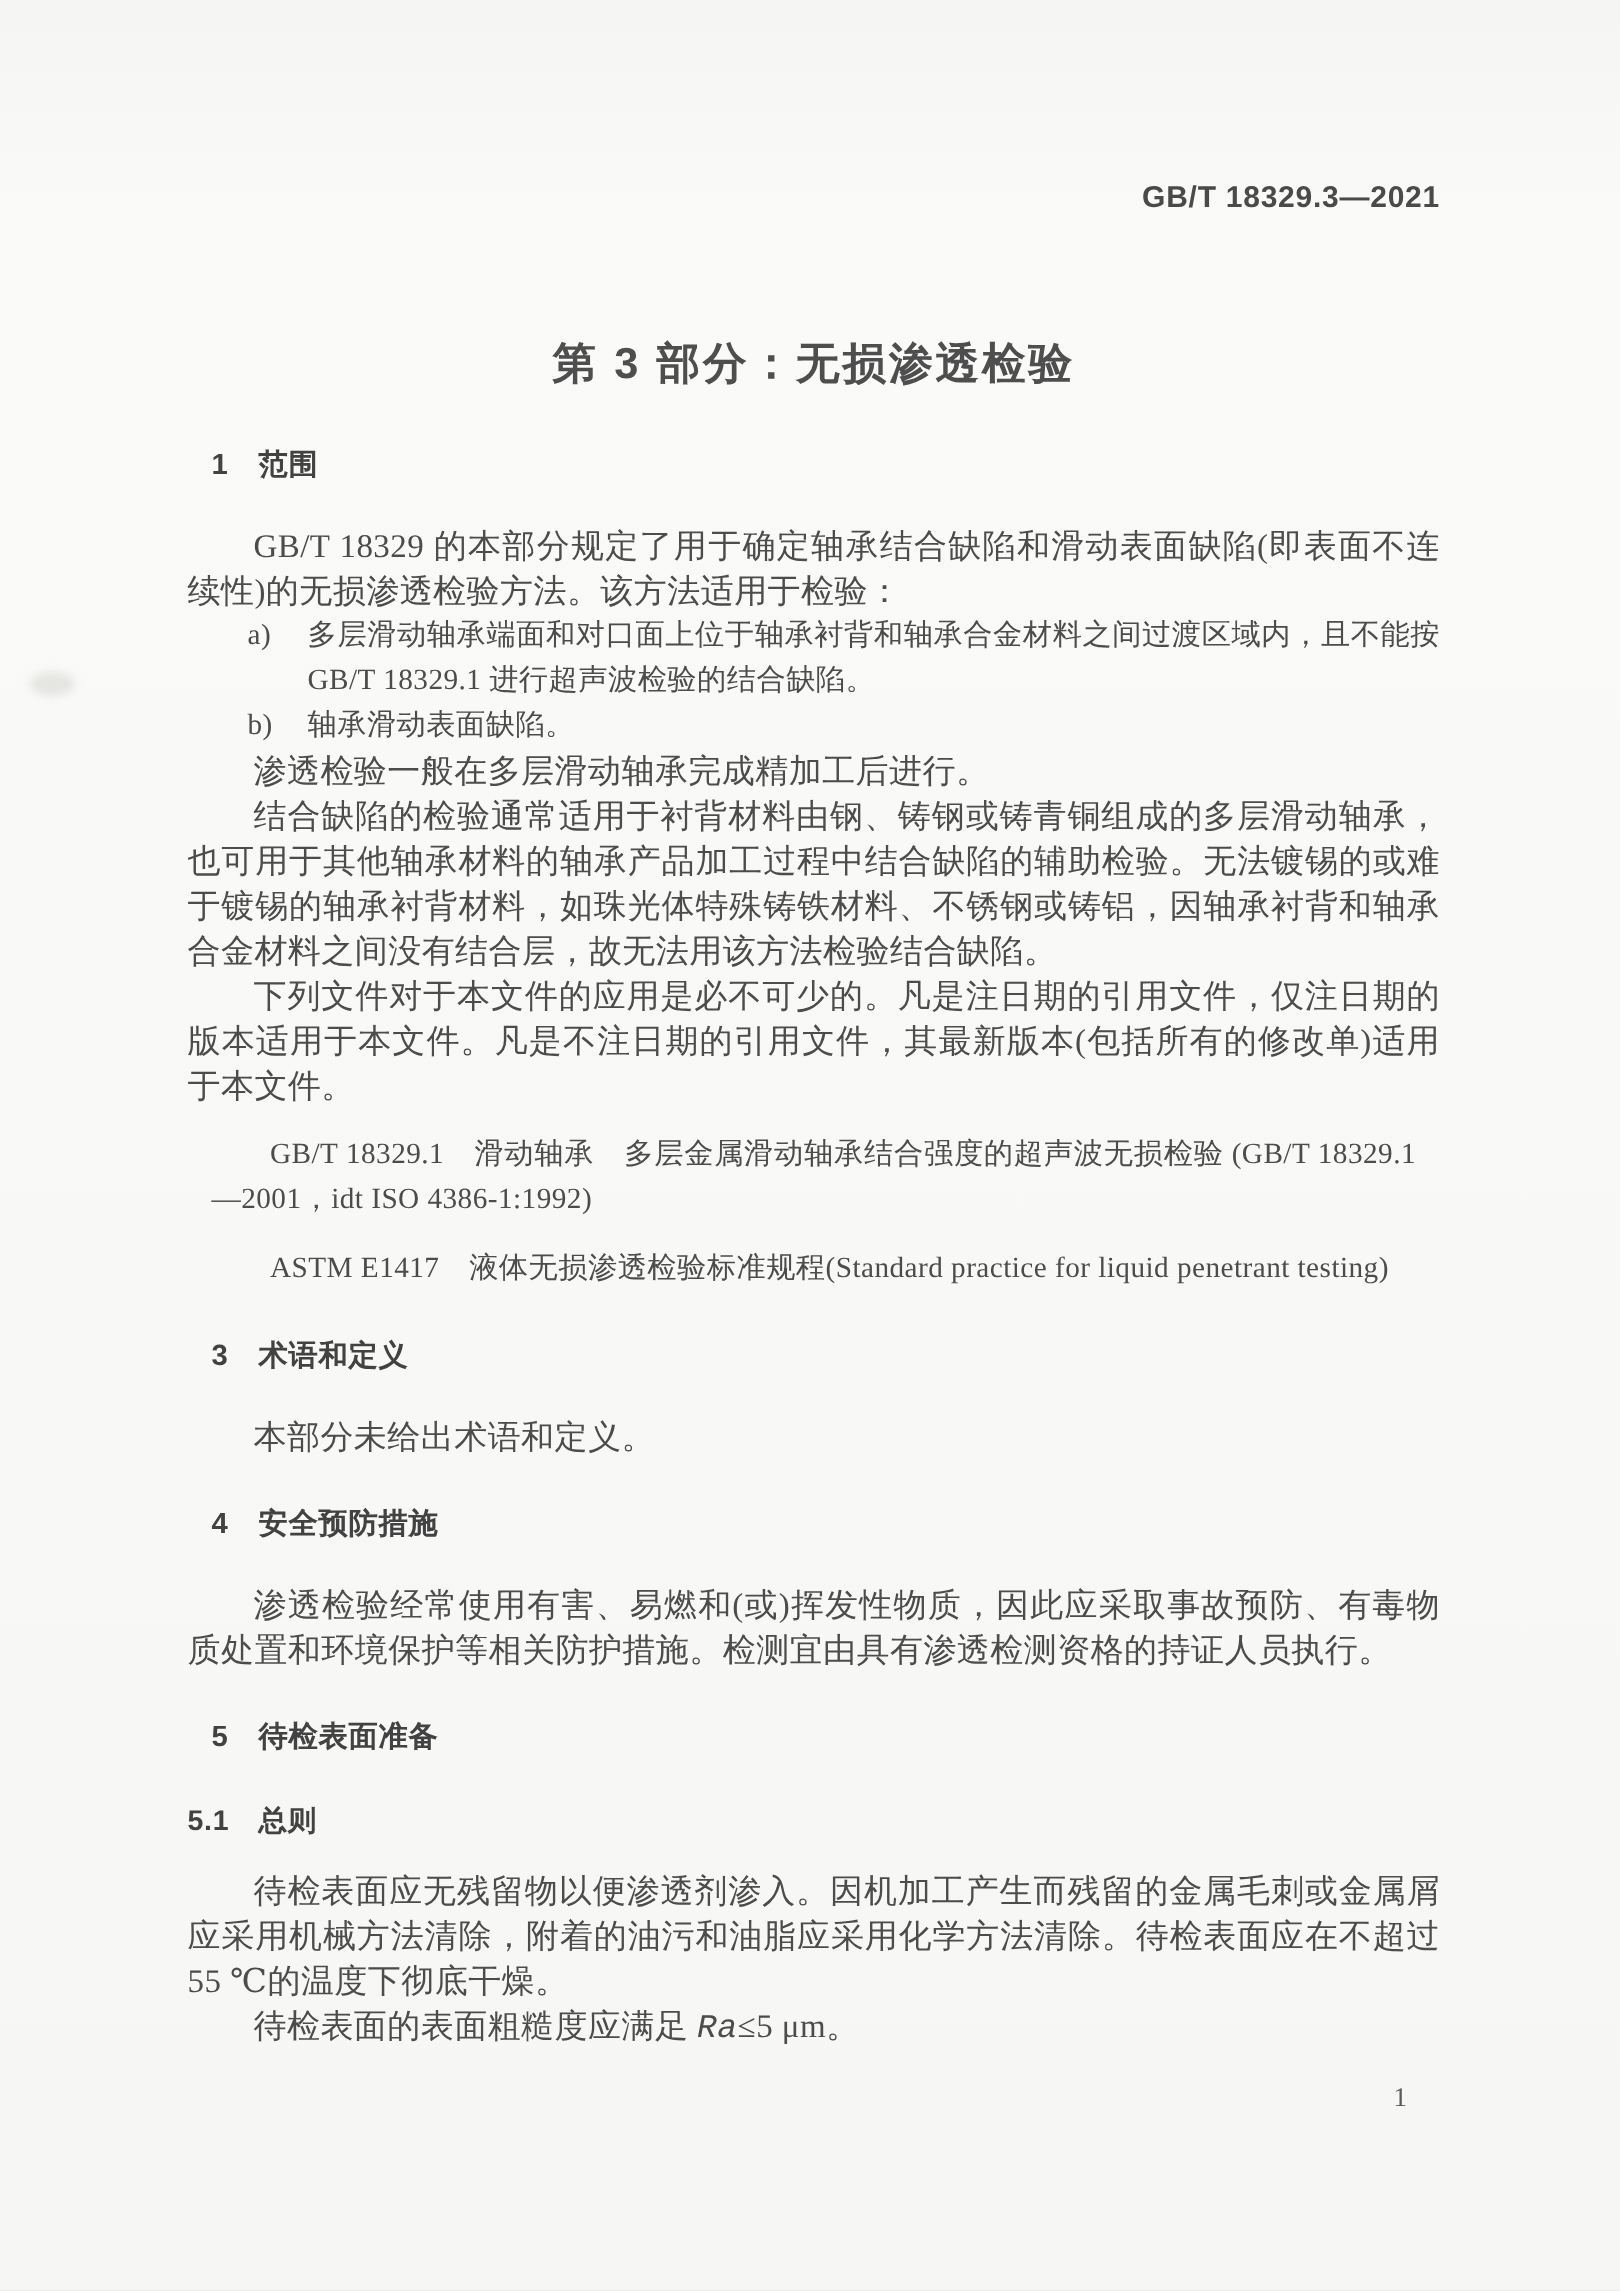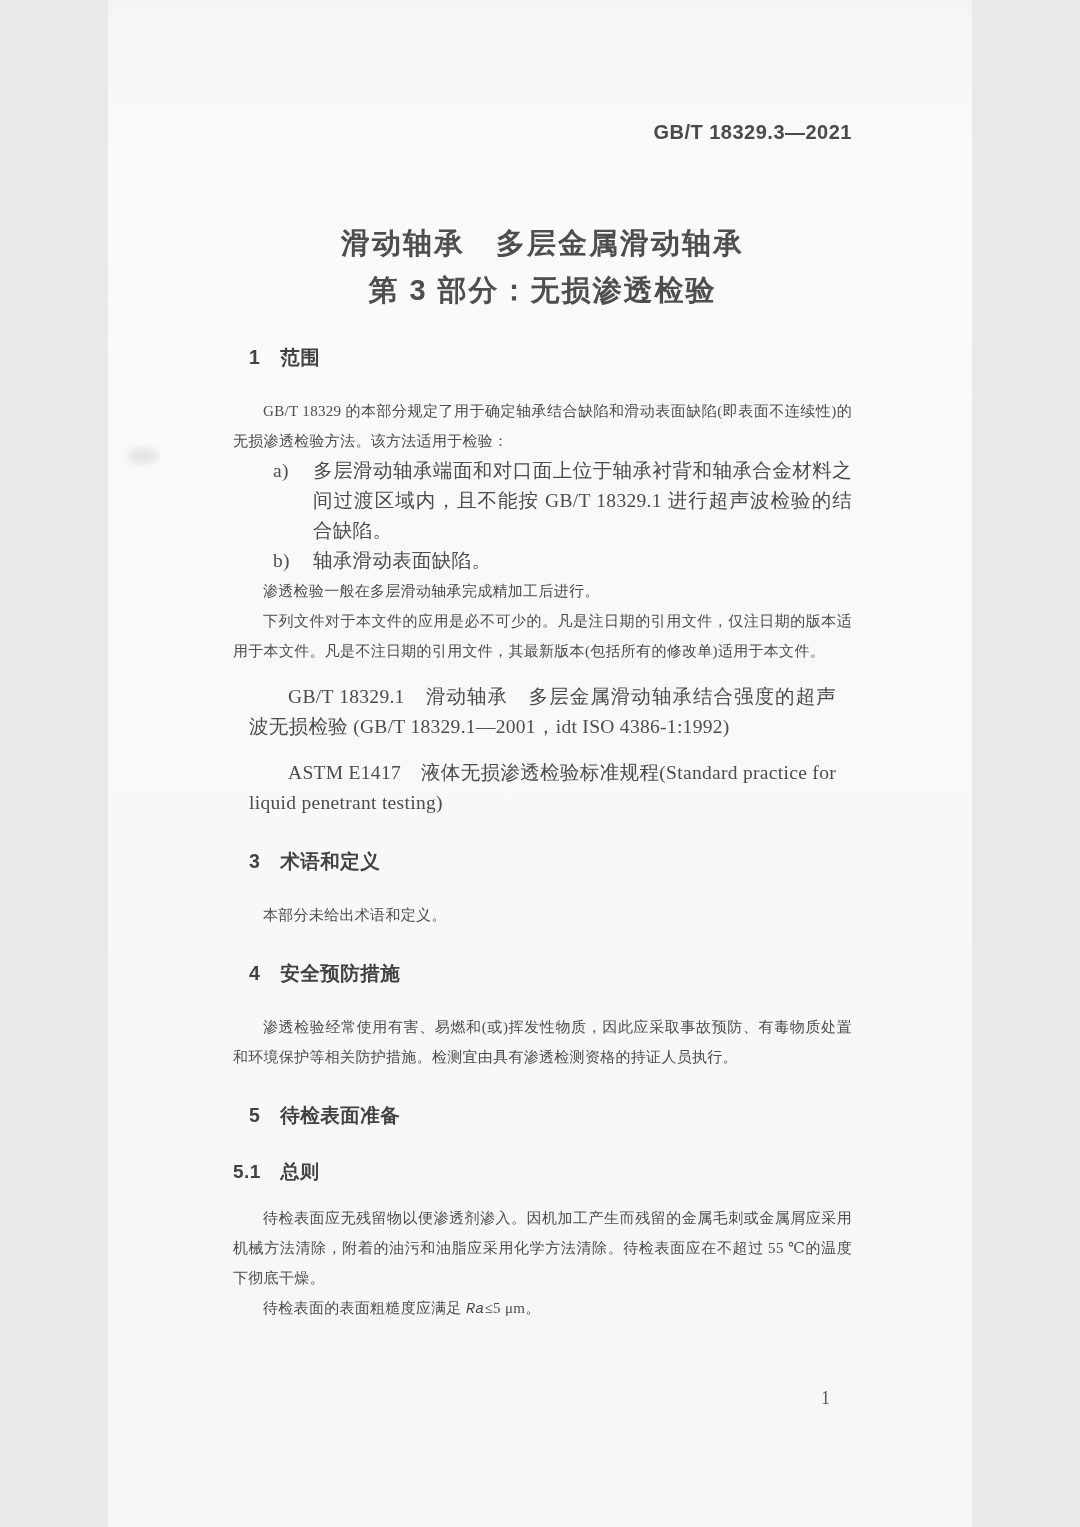--- a/index.html
+++ b/index.html
@@ -1,18 +1,18 @@
 <!DOCTYPE html>
 <html lang="zh"><head>
 <meta charset="utf-8">
 <style>
   html, body { margin: 0; padding: 0; background: #e9e9e7; }
   .page {
     position: relative;
-    width: 864px;
+    width: 1080px;
     height: 1527px;
     margin: 0 auto;
     background: linear-gradient(180deg, #f5f5f3 0%, #fafaf8 10%, #f8f8f6 60%, #f6f6f4 100%);
     color: #4c4c4c;
     font-family: "Liberation Serif", "DejaVu Serif", serif;
     overflow: hidden;
     box-sizing: border-box;
     padding: 118px 120px 0 125px;
   }
   .doc-code {
@@ -46,21 +46,21 @@
   .sub-heading {
     font-family: "Liberation Sans", "DejaVu Sans", sans-serif;
     font-weight: 700;
     font-size: 19px;
     line-height: 30px;
     color: #424242;
     margin: 27px 0 16px 0;
     letter-spacing: 0.5px;
   }
   .para {
-    font-size: 15px;
+    font-size: 22px;
     line-height: 30px;
     margin: 0;
     text-align: justify;
     text-indent: 2em;
     letter-spacing: 0.3px;
   }
   .list-item {
     font-size: 19.5px;
     line-height: 30px;
     margin: 0;
@@ -100,29 +100,29 @@
 </style>
 </head>
 <body>
 
 <div class="page">
   <div class="scan-smudge"></div>
 
   <div class="doc-code">GB/T 18329.3—2021</div>
 
   <h1 class="doc-title">
-    <span class="title-line">滑动轴承　多层金属滑动轴承</span>
     <span class="title-line">第 3 部分：无损渗透检验</span>
   </h1>
 
   <h2 class="sec-heading">1　范围</h2>
   <p class="para">GB/T 18329 的本部分规定了用于确定轴承结合缺陷和滑动表面缺陷(即表面不连续性)的无损渗透检验方法。该方法适用于检验：</p>
   <p class="list-item"><span class="li-label">a)</span><span>多层滑动轴承端面和对口面上位于轴承衬背和轴承合金材料之间过渡区域内，且不能按 GB/T 18329.1 进行超声波检验的结合缺陷。</span></p>
   <p class="list-item"><span class="li-label">b)</span><span>轴承滑动表面缺陷。</span></p>
   <p class="para">渗透检验一般在多层滑动轴承完成精加工后进行。</p>
+  <p class="para">结合缺陷的检验通常适用于衬背材料由钢、铸钢或铸青铜组成的多层滑动轴承，也可用于其他轴承材料的轴承产品加工过程中结合缺陷的辅助检验。无法镀锡的或难于镀锡的轴承衬背材料，如珠光体特殊铸铁材料、不锈钢或铸铝，因轴承衬背和轴承合金材料之间没有结合层，故无法用该方法检验结合缺陷。</p>
 
   <p class="para">下列文件对于本文件的应用是必不可少的。凡是注日期的引用文件，仅注日期的版本适用于本文件。凡是不注日期的引用文件，其最新版本(包括所有的修改单)适用于本文件。</p>
   <p class="ref">GB/T 18329.1　滑动轴承　多层金属滑动轴承结合强度的超声波无损检验 (GB/T 18329.1—2001，idt ISO 4386-1:1992)</p>
   <p class="ref">ASTM E1417　液体无损渗透检验标准规程(Standard practice for liquid penetrant testing)</p>
 
   <h2 class="sec-heading">3　术语和定义</h2>
   <p class="para">本部分未给出术语和定义。</p>
 
   <h2 class="sec-heading">4　安全预防措施</h2>
   <p class="para">渗透检验经常使用有害、易燃和(或)挥发性物质，因此应采取事故预防、有毒物质处置和环境保护等相关防护措施。检测宜由具有渗透检测资格的持证人员执行。</p>

